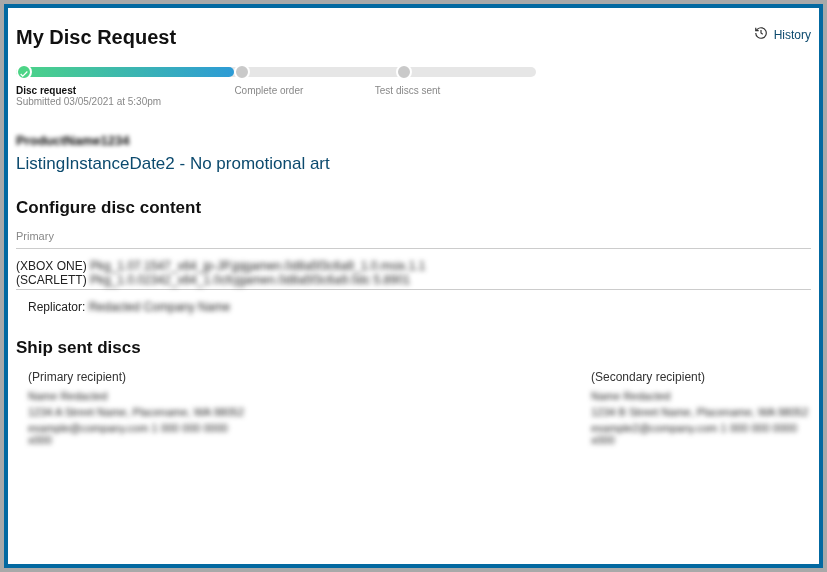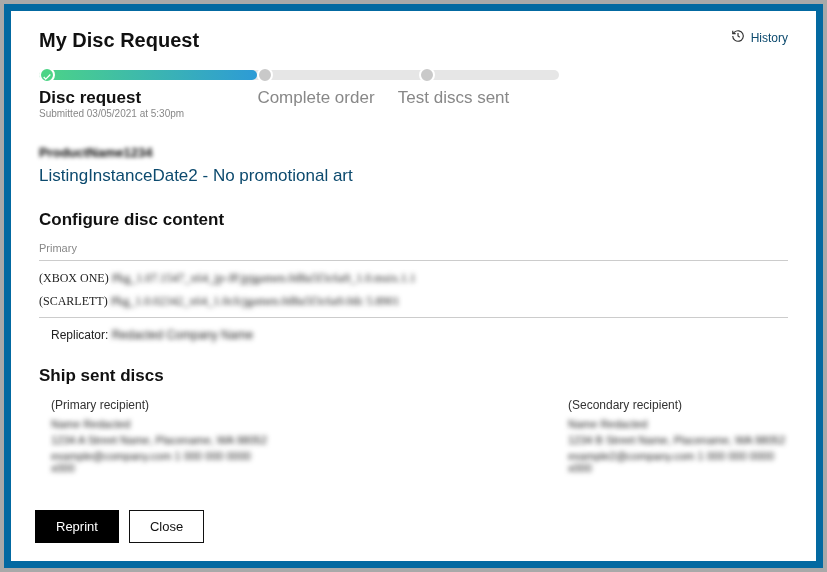--- a/index.html
+++ b/index.html
@@ -11,23 +11,23 @@
       font-family: "Segoe UI", -apple-system, sans-serif;
       background: #a9a9a9;
       width: 827px;
       height: 572px;
       padding: 4px;
     }
     .window {
       background: #fff;
       width: 100%;
       height: 100%;
-      border: 7px solid #0369a1;
+      border: 4px solid #0369a1;
       position: relative;
-      padding: 18px 28px;
+      padding: 18px 8px;
     }
     .header {
       display: flex;
       justify-content: space-between;
       align-items: flex-start;
     }
     .page-title {
       font-size: 20px;
       font-weight: 700;
       color: #111;
@@ -88,21 +88,21 @@
     .progress-dot.d2 { left: 42%; }
     .progress-dot.d3 { left: 73%; }
     .progress-labels {
       display: flex;
       width: 520px;
     }
     .progress-labels > div {
       flex: 1;
     }
     .step-label {
-      font-size: 17px;
+      font-size: 10px;
       color: #888;
     }
     .step-label.active {
       color: #111;
       font-weight: 600;
     }
     .step-sub {
       font-size: 10px;
       color: #888;
     }
@@ -134,22 +134,21 @@
       margin-bottom: 6px;
     }
     hr.sep {
       border: none;
       border-top: 1px solid #ccc;
       margin: 2px 0 10px 0;
     }
     .package-row {
       font-size: 12px;
       color: #222;
-      margin: 8px 0;
-      font-family: Liberation Serif, serif;
+      margin: 0 0;
     }
     .pkg-platform {
       display: inline;
     }
     .pkg-file {
       filter: blur(2.5px);
       display: inline;
     }
     .replicator-line {
       font-size: 12px;
@@ -282,18 +281,14 @@
       </div>
       <div class="recipient">
         <div class="recipient-label">(Secondary recipient)</div>
         <div class="recipient-detail">Name Redacted</div>
         <div class="recipient-detail">1234 B Street Name, Placename, WA 98052</div>
         <div class="recipient-detail">example2@company.com  1 000 000 0000 x000</div>
       </div>
     </div>
   </div>
 
-  <div class="footer">
-    <button class="btn btn-primary">Reprint</button>
-    <button class="btn btn-secondary">Close</button>
-  </div>
 
 </div>
 
 </body></html>

